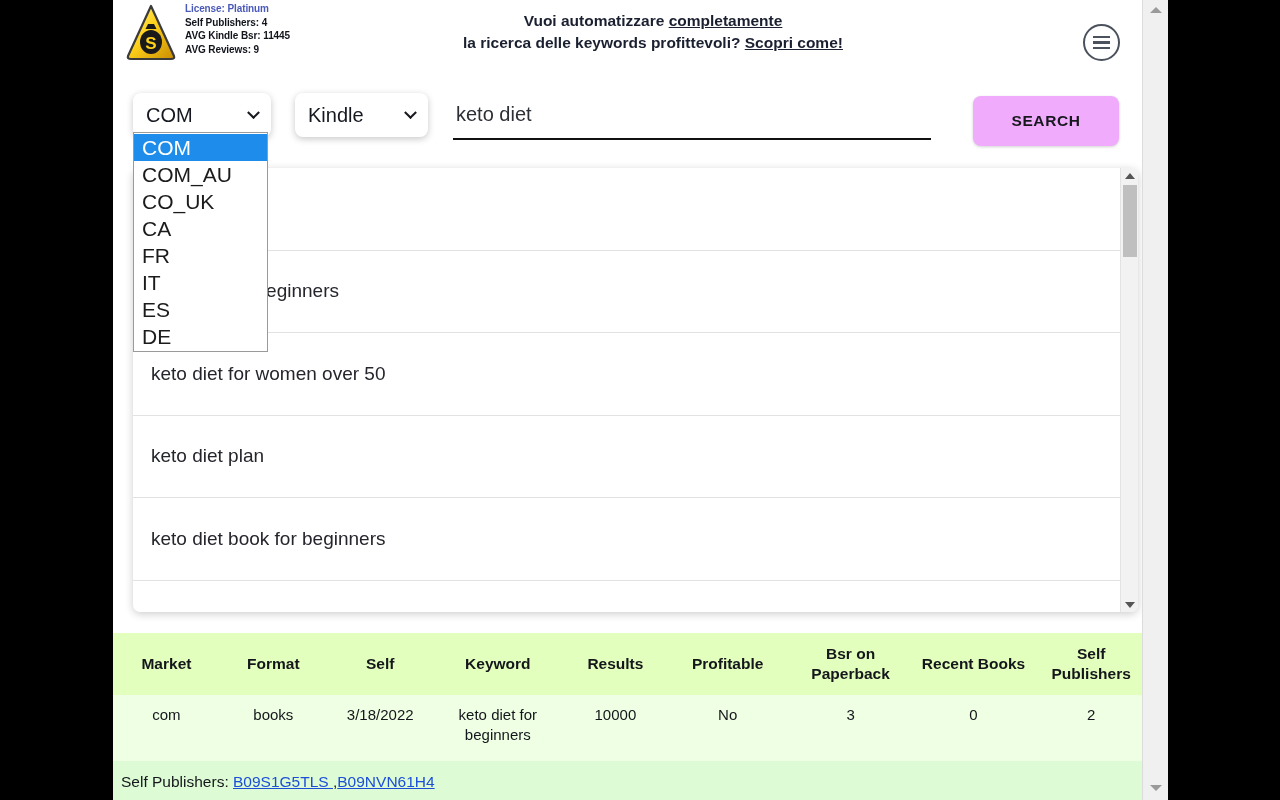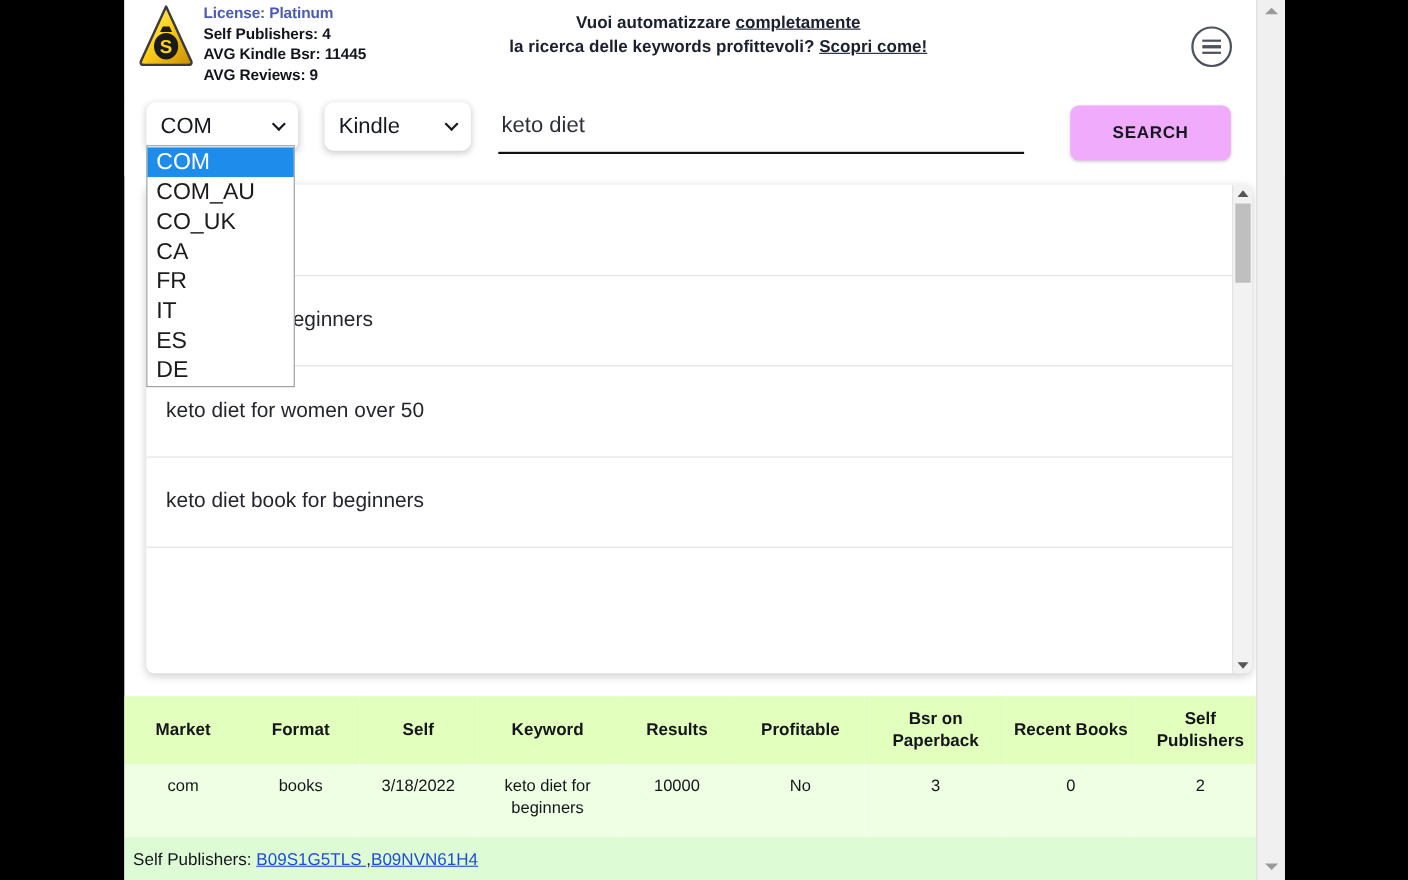--- a/index.html
+++ b/index.html
@@ -24,21 +24,21 @@
     background: #fff;
   }
   .logo-block {
     position: absolute;
     left: 12px; top: 2px;
     display: flex; align-items: flex-start; gap: 8px;
   }
   .logo-icon { width: 52px; height: 60px; position: relative; flex: 0 0 auto; }
   .lic-lines { padding-top: 0px; line-height: 1.35; }
   .lic-line {
-    font-size: 14px;
+    font-size: 10px;
     font-weight: 700;
     color: #12141c;
     white-space: nowrap;
     letter-spacing: -0.1px;
   }
   .lic-line.license { color: #4a5ab8; font-weight: 700; }
 
   .promo {
     position: absolute;
     left: 300px; top: 10px;
@@ -310,20 +310,21 @@
     <input class="search-input" type="text" value="keto diet" style="">
 
     <button class="search-btn">SEARCH</button>
   </div>
 
   <div class="panel">
     <div class="panel-rows">
       <div class="srow"></div>
       <div class="srow">keto diet for beginners</div>
       <div class="srow">keto diet for women over 50</div>
+      <div class="srow">keto diet plan</div>
       <div class="srow">keto diet book for beginners</div>
       <div class="srow"></div>
     </div>
     <div class="vscroll">
       <div class="arr up">
         <span class="tri-u"></span>
       </div>
       <div class="vthumb"></div>
       <div class="arr dn">
         <span class="tri-d"></span>

